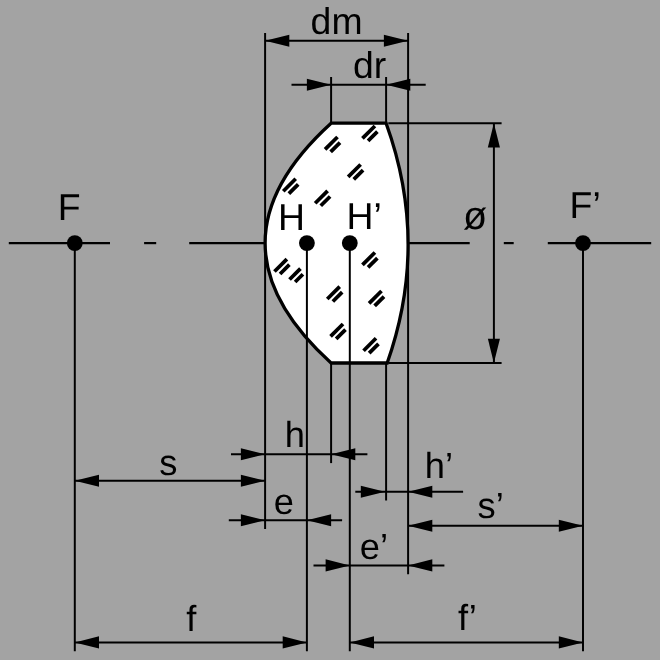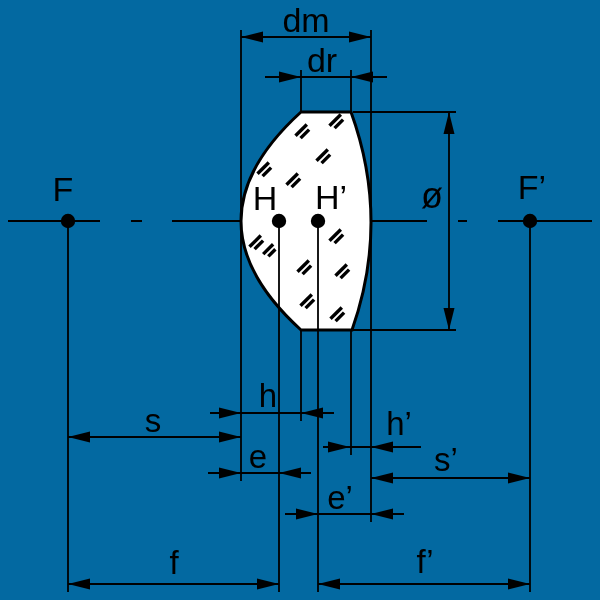--- a/index.html
+++ b/index.html
@@ -1,19 +1,19 @@
 <!DOCTYPE html>
 <html><head>
 <meta charset="utf-8">
 <style>
   html,body{margin:0;padding:0;background:#fff;}
   .canvas{
     position:relative;
     width:600px;height:600px;
-    background:#0369a1;
+    background:#a3a3a3;
     font-family:"Liberation Sans","DejaVu Sans",sans-serif;
     overflow:hidden;
   }
   .canvas svg{position:absolute;left:0;top:0;}
   .lbl{
     position:absolute;
     transform:translate(-50%,-50%);
     color:#000;
     font-size:34px;
     line-height:1;
@@ -176,21 +176,21 @@
 
     <g fill="#000">
       <circle cx="68" cy="221" r="7.2"></circle>
       <circle cx="279" cy="221" r="7.2"></circle>
       <circle cx="318" cy="221" r="7.2"></circle>
       <circle cx="530" cy="221" r="7.2"></circle>
     </g>
   </svg>
 
   <div class="lbl" style="left:306px;top:20px;">dm</div>
-  <div class="lbl" style="left:322px;top:60px;">dr</div>
+  <div class="lbl" style="left:336px;top:60px;">dr</div>
   <div class="lbl dia" style="left:432px;top:196px;">ø</div>
   <div class="lbl" style="left:63px;top:189px;">F</div>
   <div class="lbl" style="left:532px;top:187px;">F’</div>
   <div class="lbl" style="left:265px;top:198px;">H</div>
   <div class="lbl" style="left:331px;top:197px;">H’</div>
   <div class="lbl small" style="left:268px;top:395px;">h</div>
   <div class="lbl small" style="left:153px;top:420px;">s</div>
   <div class="lbl small" style="left:399px;top:423px;">h’</div>
   <div class="lbl small" style="left:258px;top:456px;">e</div>
   <div class="lbl small" style="left:446px;top:459px;">s’</div>

